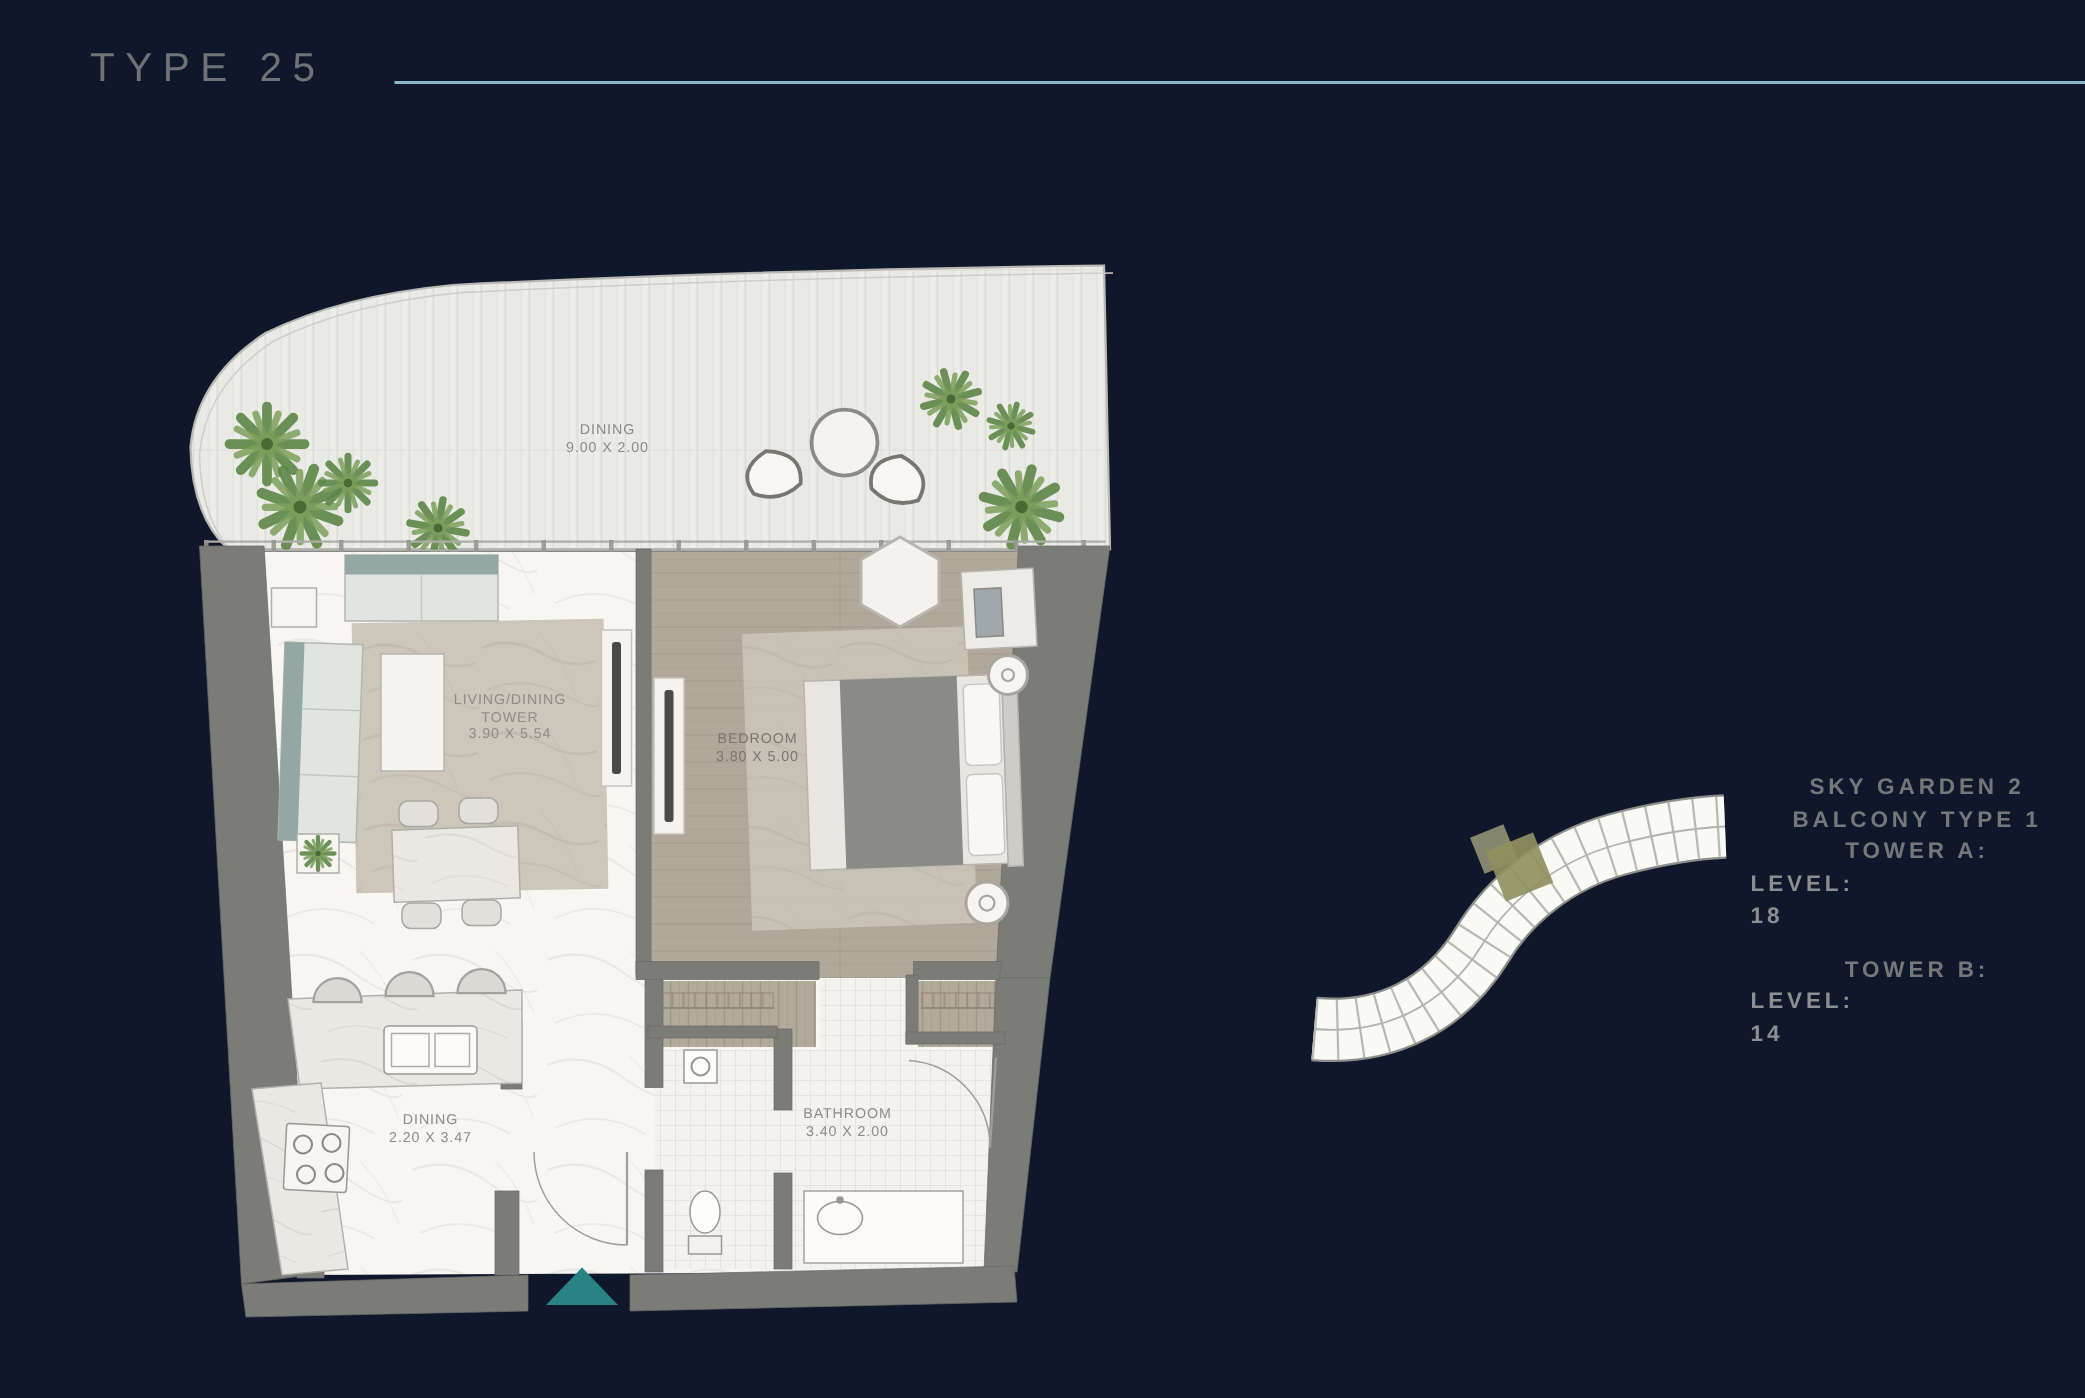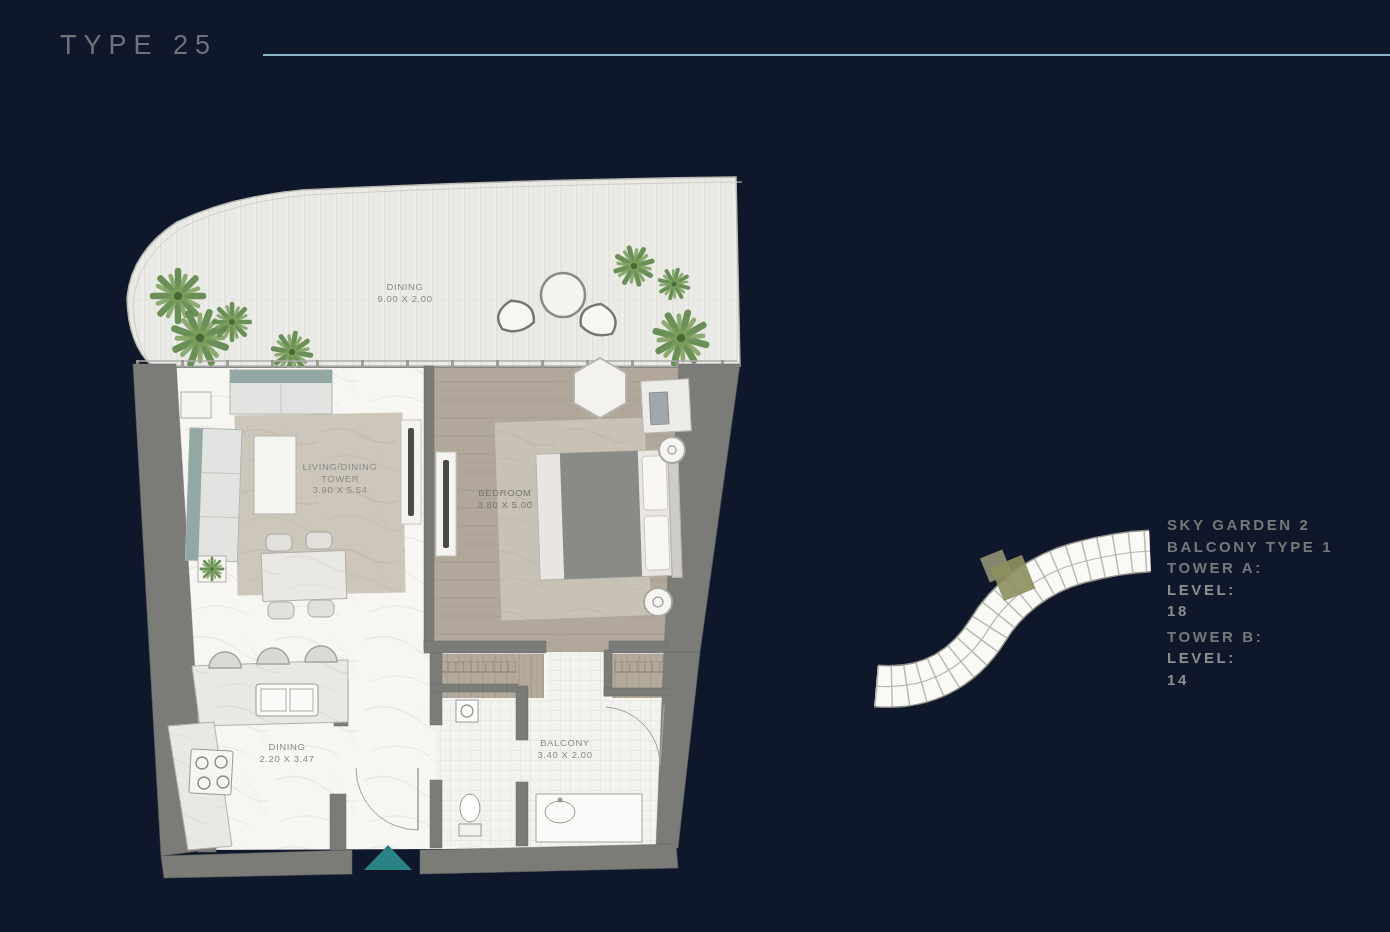--- a/index.html
+++ b/index.html
@@ -15,23 +15,23 @@
   .accent-line{
     position:absolute;left:263px;top:54px;width:1127px;height:2px;background:#8cb6c9;
   }
   .room-label{
     position:absolute;text-align:center;
     font-size:9.5px;letter-spacing:.6px;color:#8d8c86;line-height:11.5px;
   }
   .room-label span{display:block;}
   .info-panel{position:absolute;left:1167px;top:514px;width:222px;}
   .ip-line{font-size:15px;letter-spacing:2.6px;line-height:21.5px;white-space:nowrap;}
-  .ip-bold{font-weight:700;color:#75787b;}
+  .ip-bold{font-weight:700;color:#75787b;text-align:center;}
   .ip-reg{font-weight:700;color:#8c8f92;}
-  .ip-gap{margin-top:4px;}
+  .ip-gap{margin-top:14px;}
 </style>
 </head>
 <body>
 
 <div id="stage">
 
   <svg id="plan-svg" width="1390" height="932" viewBox="0 0 1390 932">
     <defs>
       <pattern id="deck" width="16" height="120" patternUnits="userSpaceOnUse">
         <rect width="16" height="120" fill="#ececf0" opacity="0"></rect>
@@ -268,21 +268,21 @@
     <span>BEDROOM</span>
     <span>3.80 X 5.00</span>
     <span></span>
   </div>
   <div class="room-label" style="left:222px;top:741px;width:130px;">
     <span>DINING</span>
     <span>2.20 X 3.47</span>
     <span></span>
   </div>
   <div class="room-label" style="left:500px;top:737px;width:130px;">
-    <span>BALCONY</span>
+    <span>BATHROOM</span>
     <span>3.40 X 2.00</span>
     <span></span>
   </div>
 
   <div class="info-panel">
     <div class="ip-line ip-bold">SKY GARDEN 2</div>
     <div class="ip-line ip-bold">BALCONY TYPE 1</div>
     <div class="ip-line ip-bold">TOWER A:</div>
     <div class="ip-line ip-reg">LEVEL:</div>
     <div class="ip-line ip-reg">18</div>

